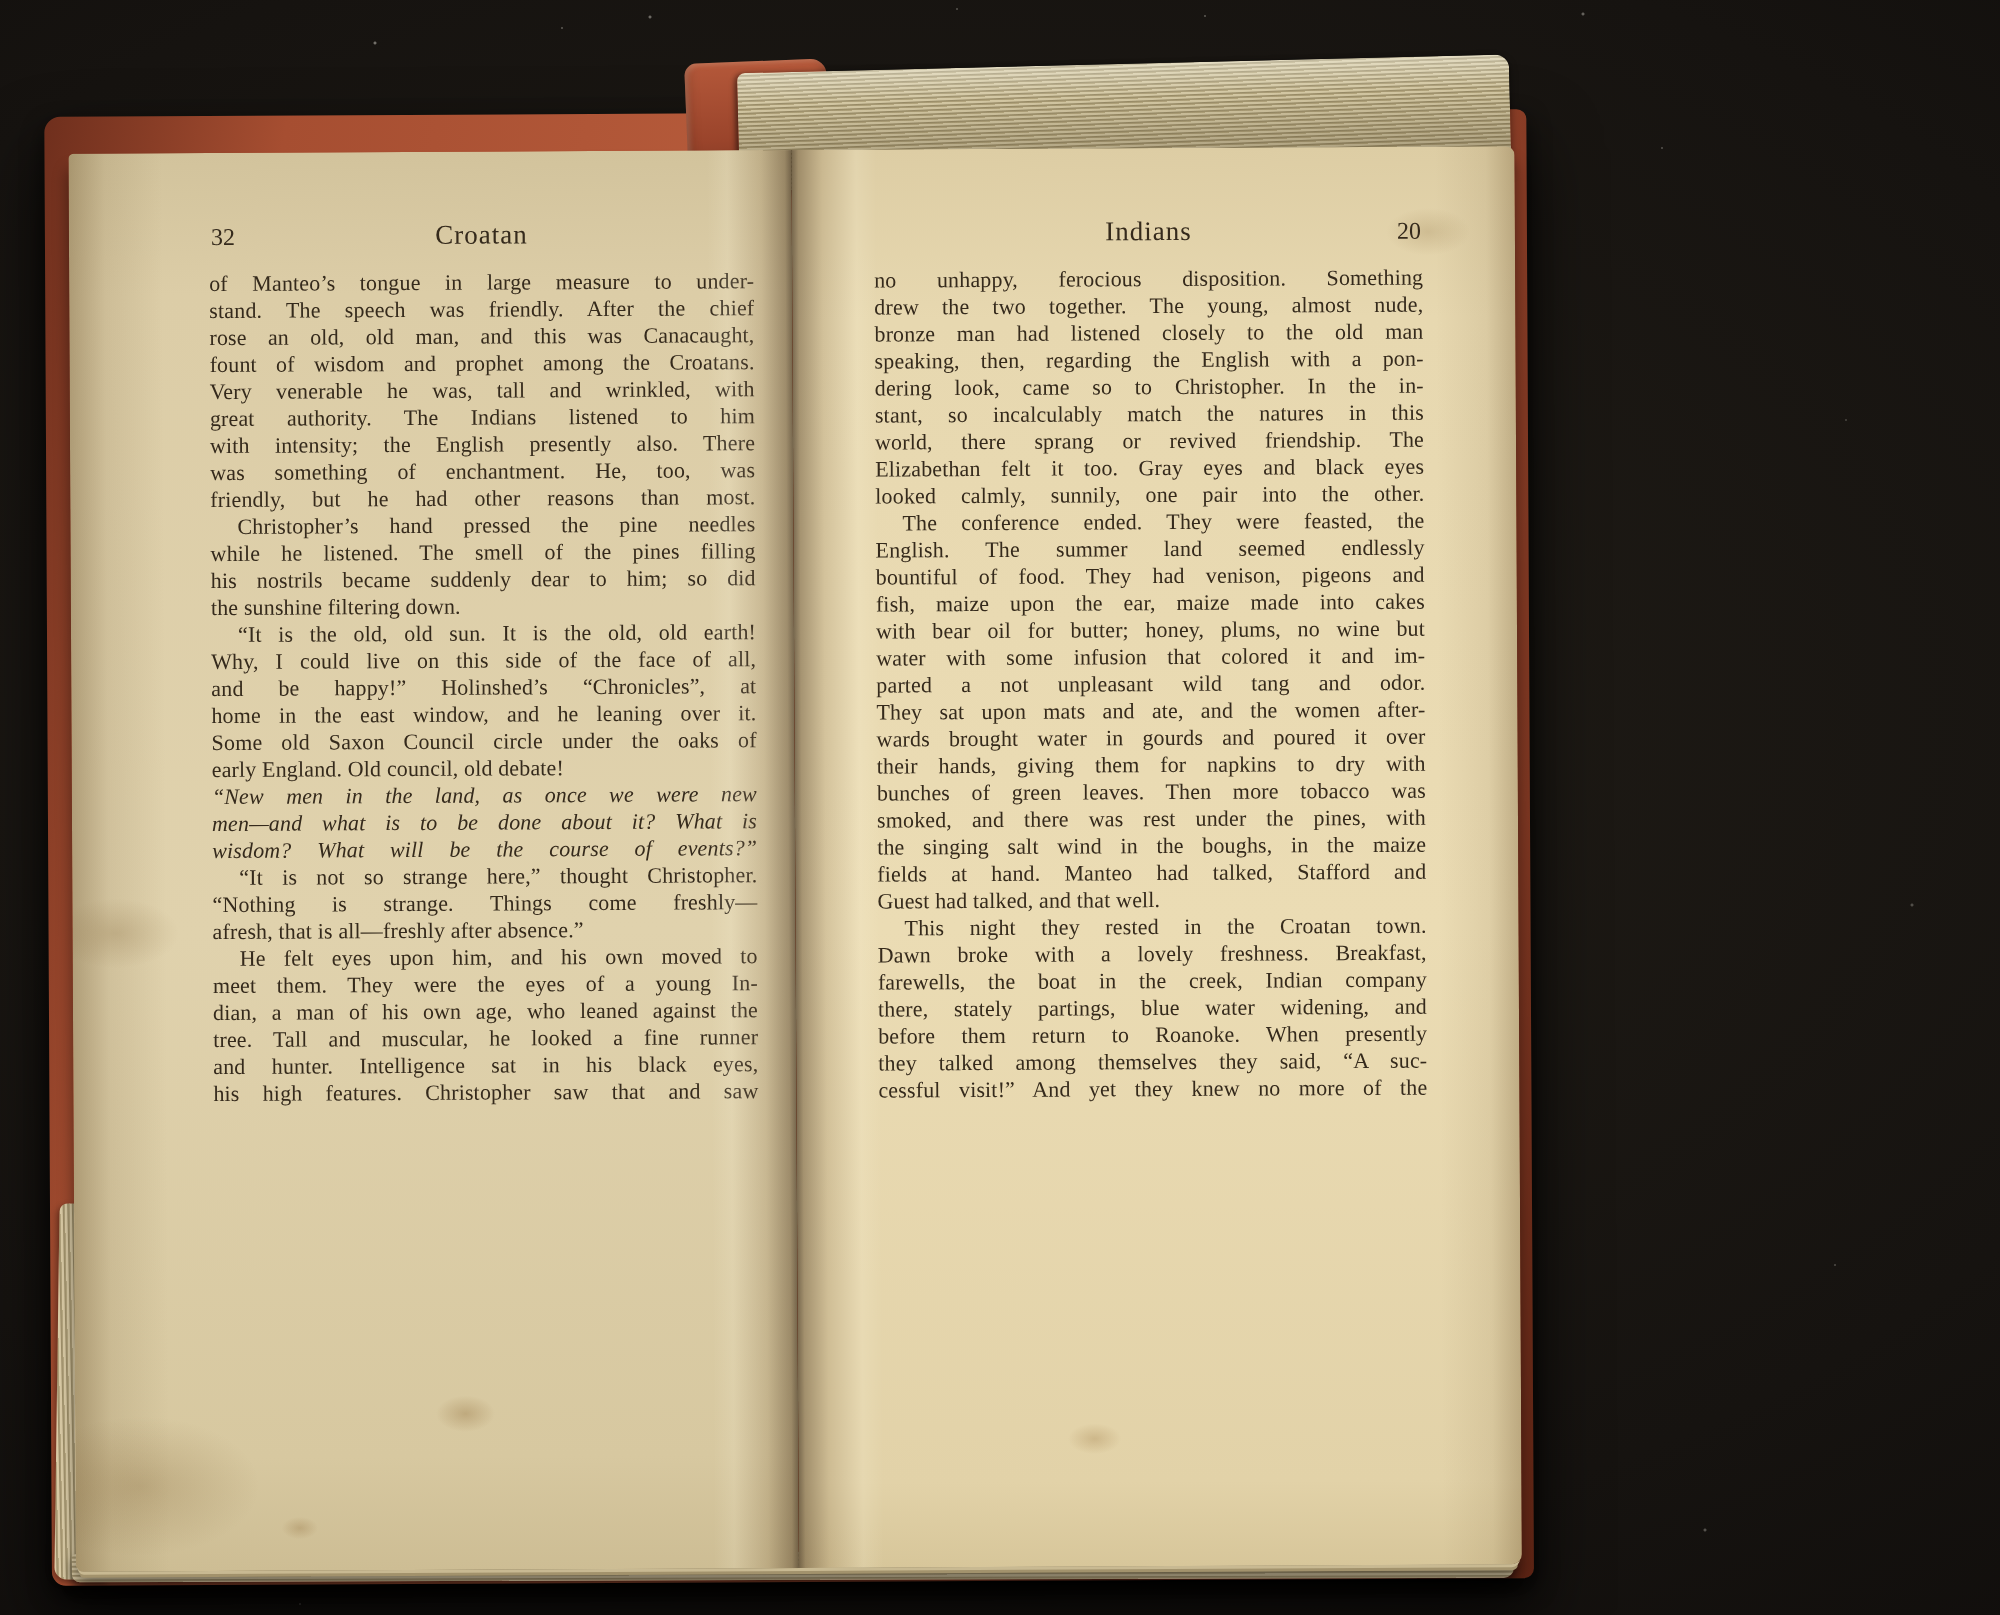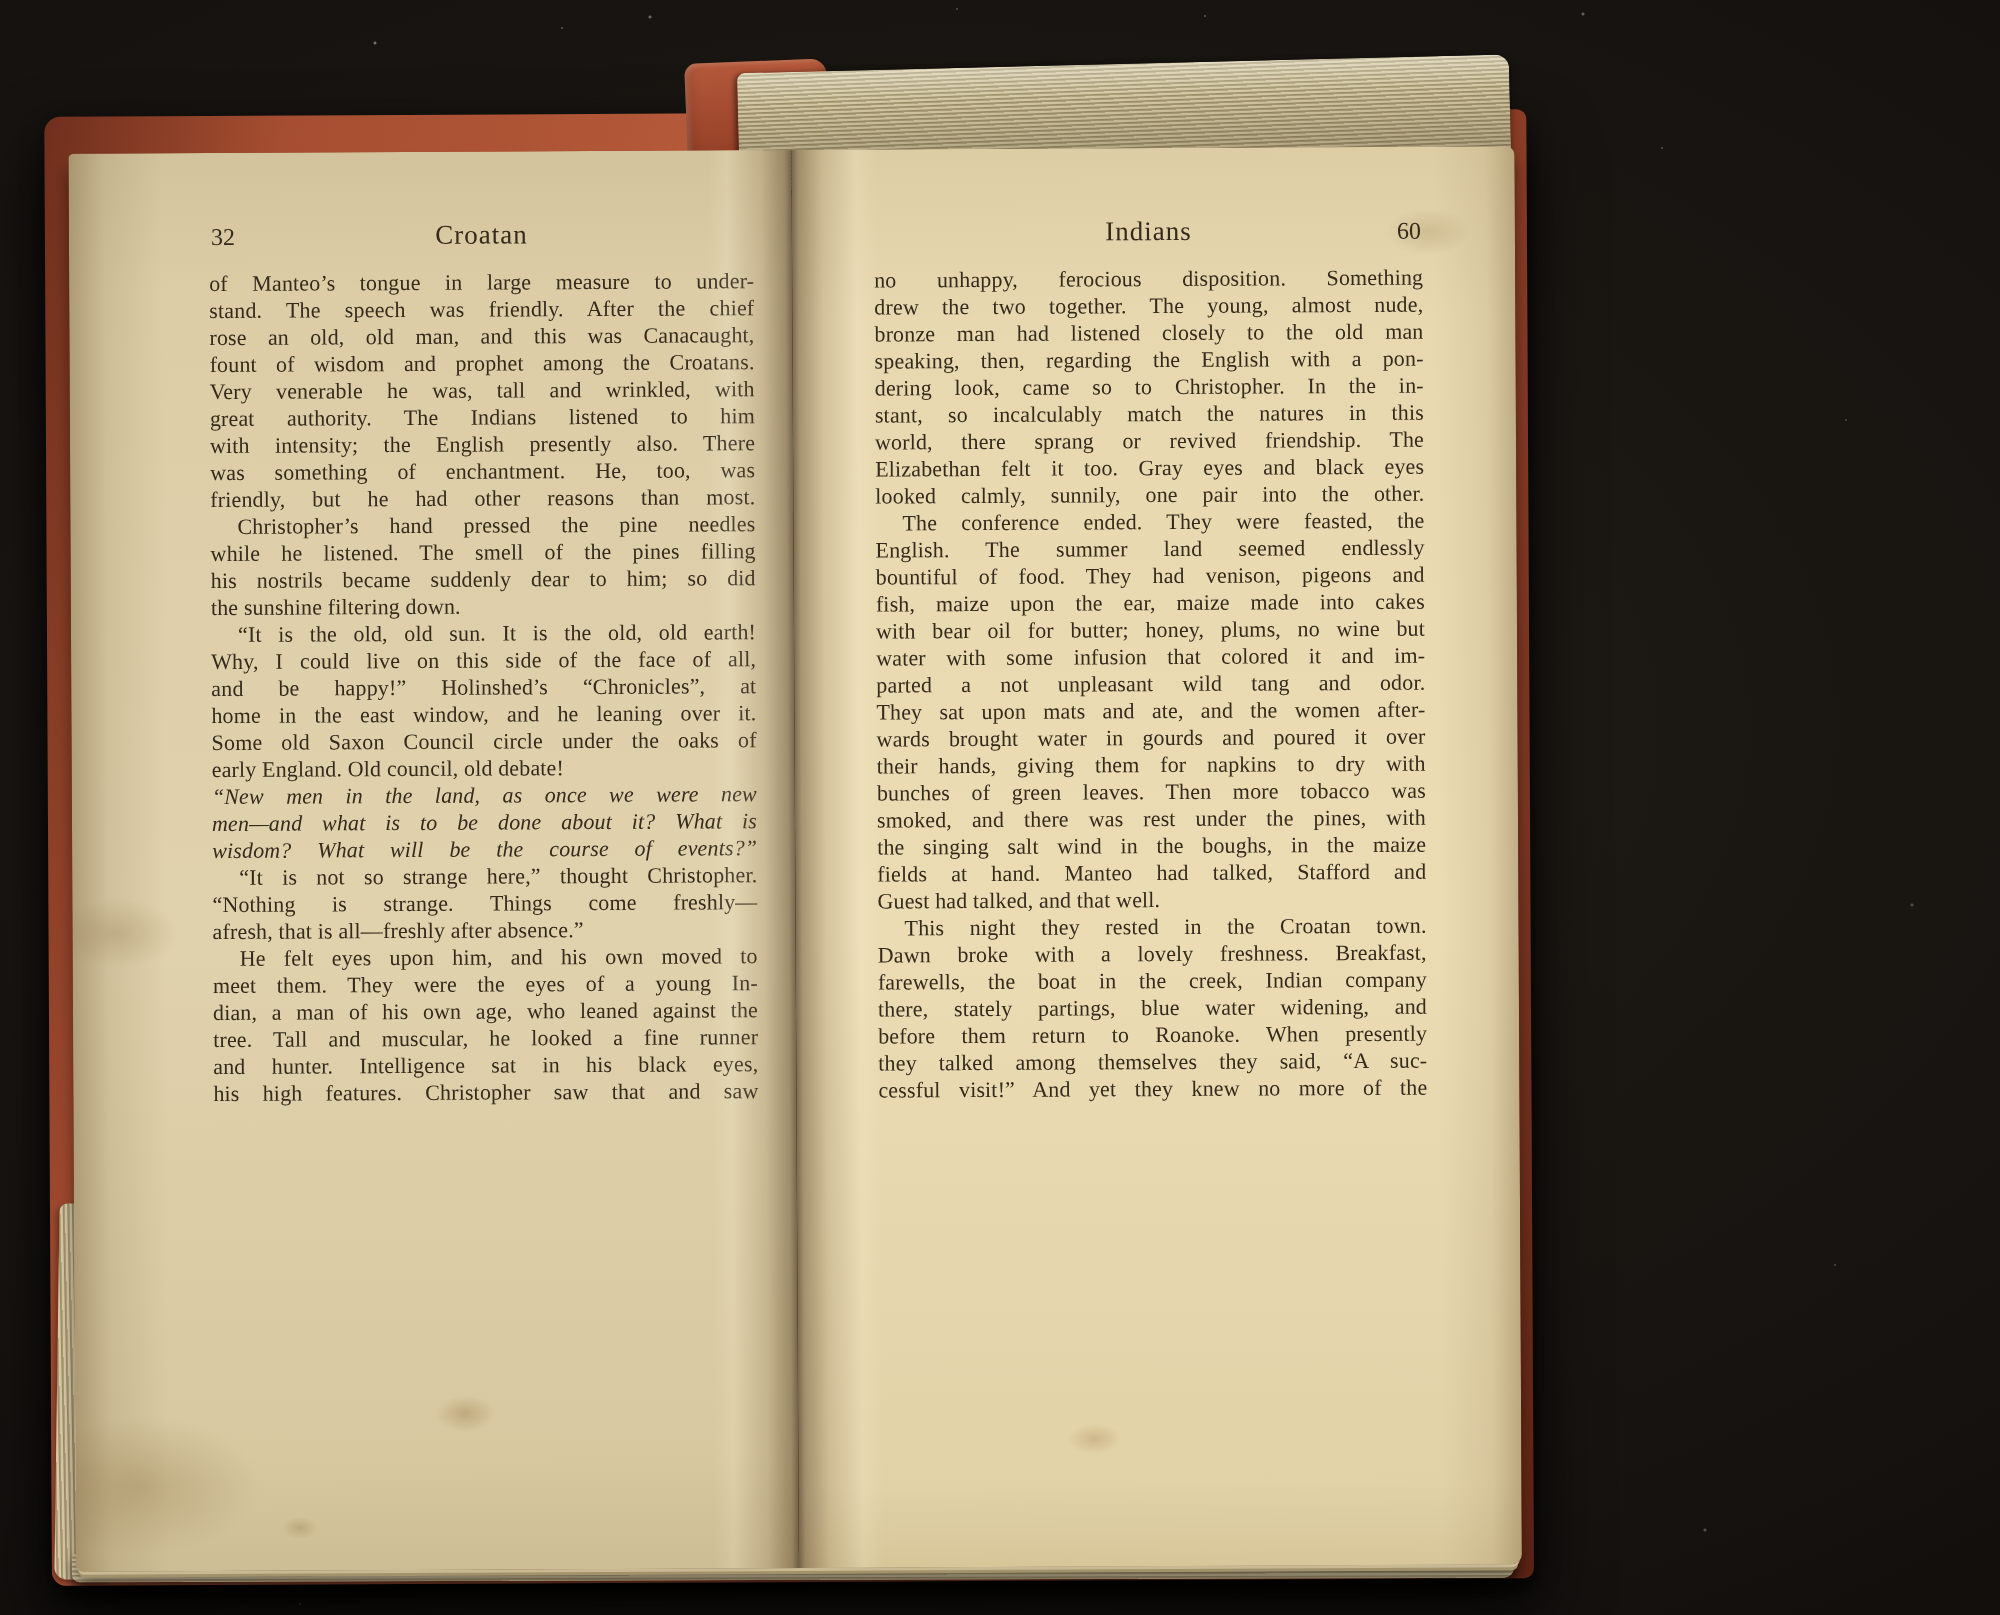--- a/index.html
+++ b/index.html
@@ -201,21 +201,21 @@
               <div class="line">tree.  Tall and muscular, he looked a fine runner</div>
               <div class="line">and hunter.  Intelligence sat in his black eyes,</div>
               <div class="line">his high features.  Christopher saw that and saw</div>
             </div>
           </div>
       </div>
 
       <div class="page page-right">
         <div class="page-header">
           <span class="page-title">Indians</span>
-          <span class="page-num num-right">60</span>
+          <span class="page-num num-right">20</span>
         </div>
         <div class="text-block" id="right-text">
             <div class="paragraph">
               <div class="line">no unhappy, ferocious disposition.  Something</div>
               <div class="line">drew the two together.  The young, almost nude,</div>
               <div class="line">bronze man had listened closely to the old man</div>
               <div class="line">speaking, then, regarding the English with a pon-</div>
               <div class="line">dering look, came so to Christopher.  In the in-</div>
               <div class="line">stant, so incalculably match the natures in this</div>
               <div class="line">world, there sprang or revived friendship.  The</div>

